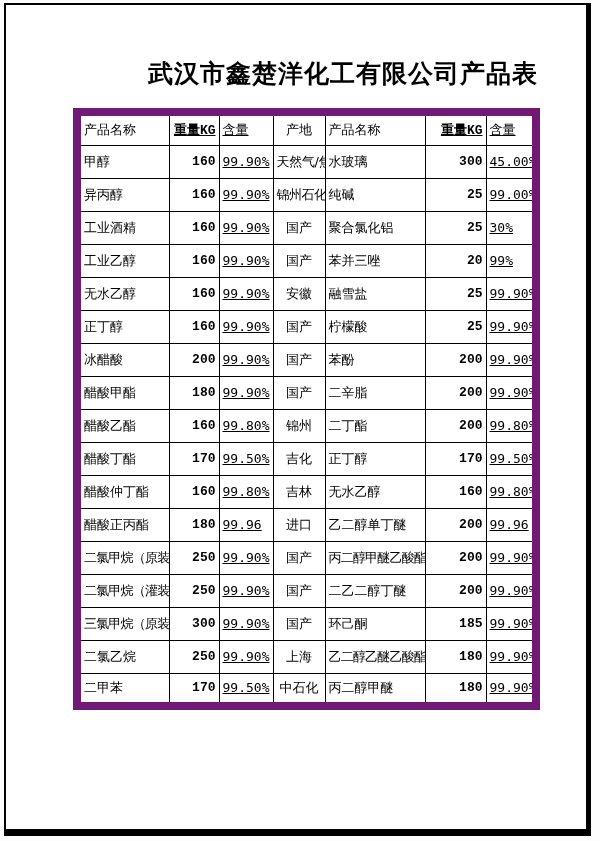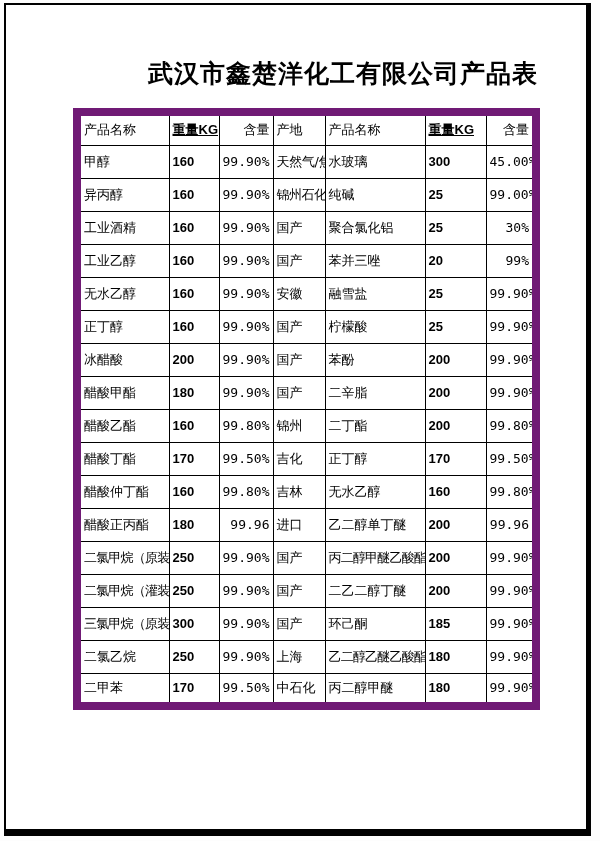--- a/index.html
+++ b/index.html
@@ -57,23 +57,23 @@
     height: 33px;
     box-sizing: border-box;
     padding: 0 3px;
     overflow: hidden;
     white-space: nowrap;
     vertical-align: middle;
     font-size: 13px;
   }
   
   td.c0, td.c4 { text-align: left; }
-  td.c1, td.c5 { text-align: left; font-weight: bold; font-family: Liberation Sans, sans-serif; }
-  td.c2, td.c6 { text-align: right; font-size: 11.5px; font-family: "DejaVu Sans Mono", monospace; }
-  td.c3       { text-align: left; font-size: 12.5px; }
+  td.c1, td.c5 { text-align: right; font-weight: bold; font-family: Liberation Mono, monospace; }
+  td.c2, td.c6 { text-align: left; font-size: 11.5px; font-family: "DejaVu Sans Mono", monospace; text-decoration: underline; }
+  td.c3       { text-align: center; font-size: 12.5px; }
   
   thead td { font-size: 13.5px; font-weight: normal; font-family: "DejaVu Sans", sans-serif; }
   thead td.wt { font-weight: bold; text-decoration: underline; }
   
   td.squeeze  { font-size: 12px; letter-spacing: -0.8px; padding: 0 1px; }
   td.squeeze3 { font-size: 12px; letter-spacing: -0.5px; padding: 0 1px; }
   td.tiny     { font-size: 8px;  letter-spacing: -0.3px; padding: 0 1px; }
 </style>
 </head>
 <body>

